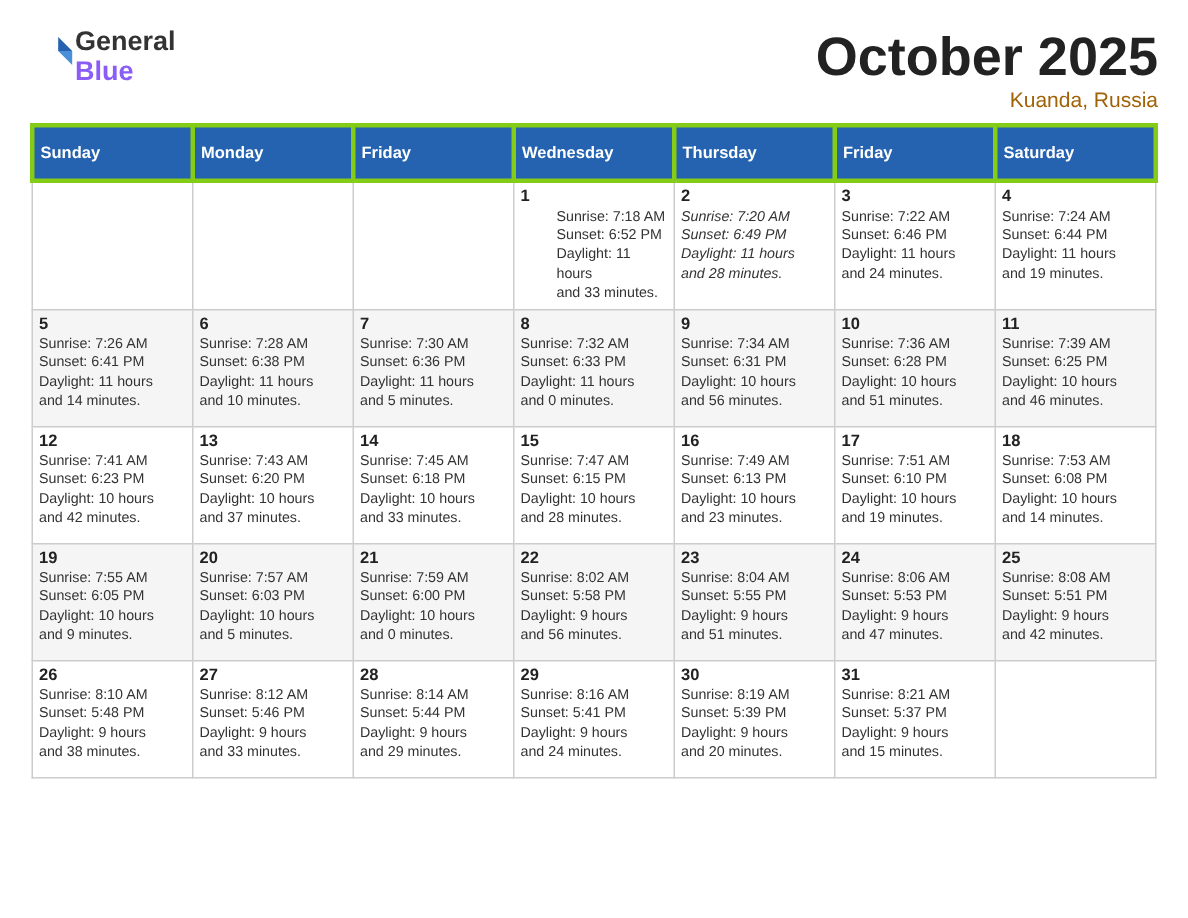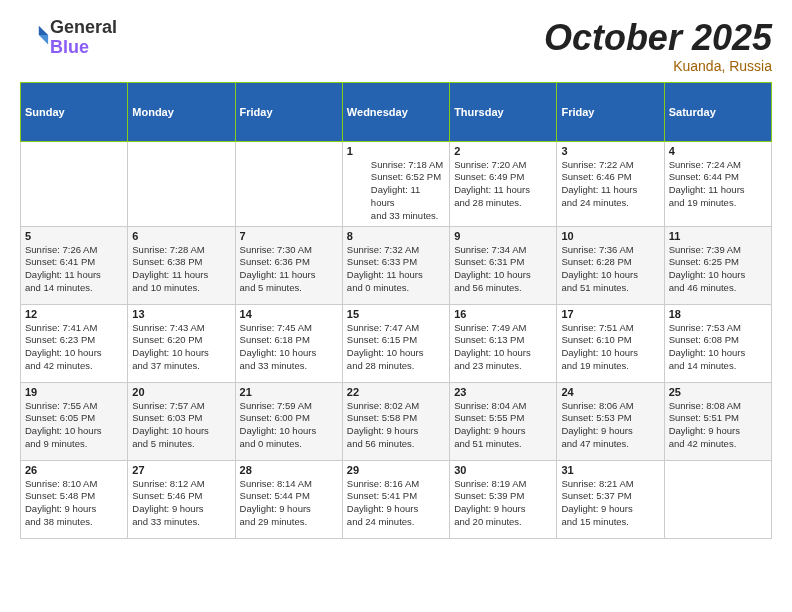--- a/index.html
+++ b/index.html
@@ -40,40 +40,39 @@
       margin-left: 2px;
     }
     .title-block {
       text-align: right;
     }
     .month-title {
       font-size: 36px;
       font-weight: bold;
       color: #222;
       line-height: 1.1;
-      font-style: italic;
     }
     .location {
       font-size: 14px;
       color: #a16207;
     }
     .calendar {
       width: 100%;
       border-collapse: collapse;
       flex: 1;
       font-size: 10px;
     }
     .calendar th {
       background-color: #2563b0;
       color: #fff;
-      padding: 23px 4px;
+      padding: 11px 4px;
       text-align: left;
       font-size: 11px;
       font-weight: bold;
-      border: 1px solid #84cc16;
+      border: 3px solid #84cc16;
     }
     .calendar td {
       border: 1px solid #ccc;
       vertical-align: top;
       padding: 3px 4px;
       width: calc(100% / 7);
       height: 78px;
       background: #fff;
     }
     .calendar tr:nth-child(even) td {
@@ -136,21 +135,21 @@
           <td class="empty-cell"></td>
           <td>
             <div class="day-num">1</div>
             <div class="day-info" style="white-space: pre-line; margin-left: 24px;">Sunrise: 7:18 AM
 Sunset: 6:52 PM
 Daylight: 11 hours
 and 33 minutes.</div>
           </td>
           <td>
             <div class="day-num">2</div>
-            <div class="day-info" style="white-space: pre-line;">Sunrise: 7:20 AM
+            <div class="day-info" style="white-space: pre-line; font-style: italic;">Sunrise: 7:20 AM
 Sunset: 6:49 PM
 Daylight: 11 hours
 and 28 minutes.</div>
           </td>
           <td>
             <div class="day-num">3</div>
             <div class="day-info" style="white-space: pre-line;">Sunrise: 7:22 AM
 Sunset: 6:46 PM
 Daylight: 11 hours
 and 24 minutes.</div>

